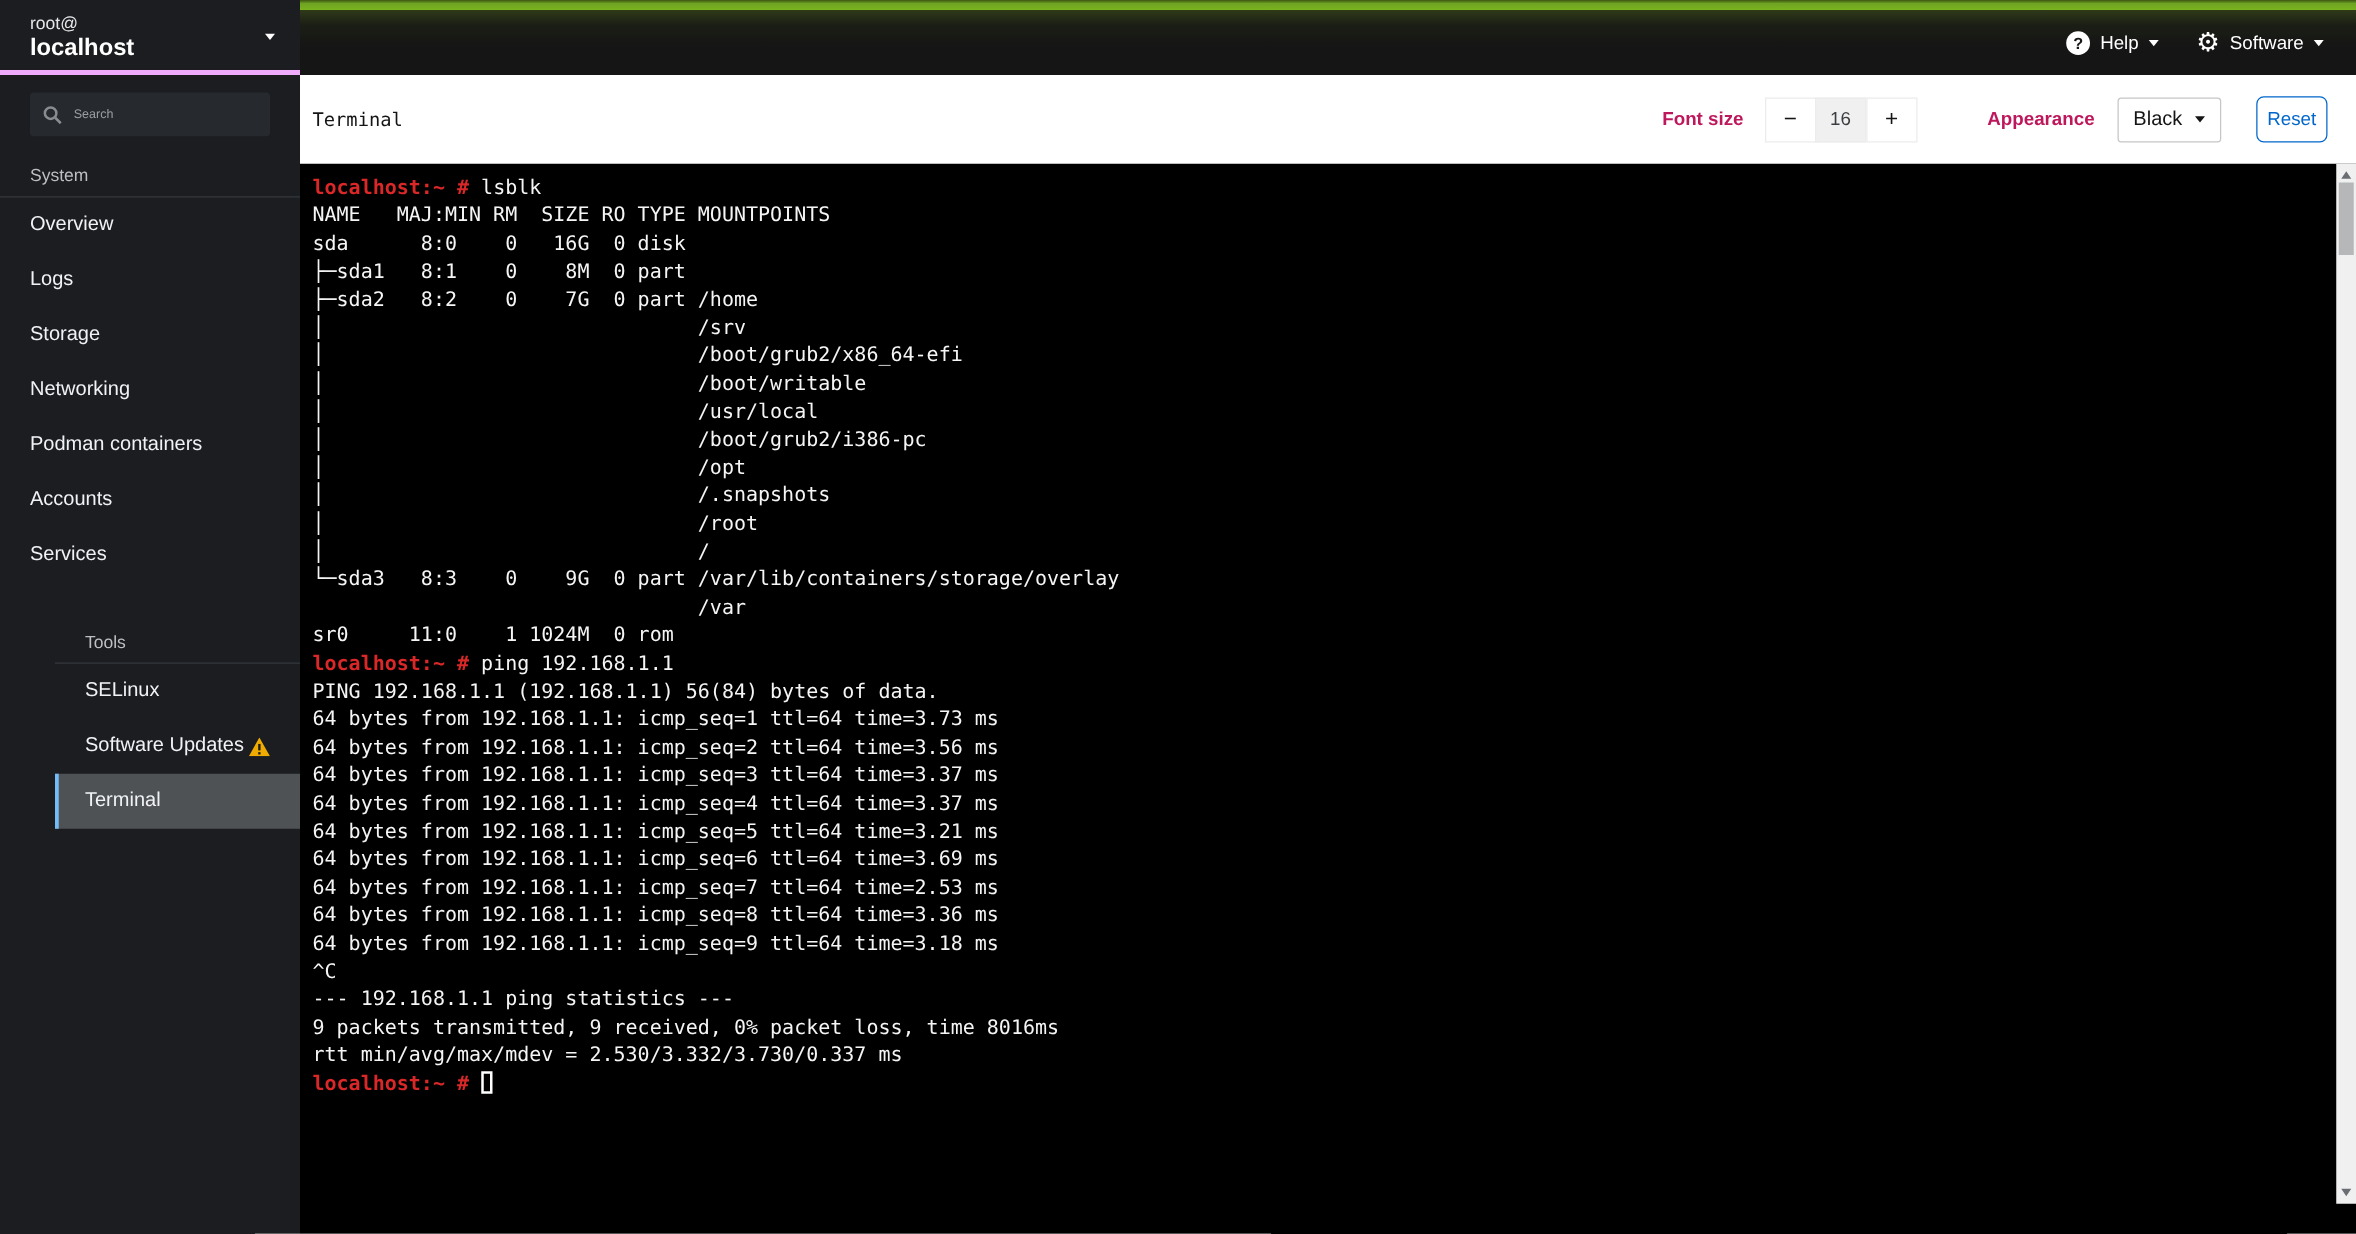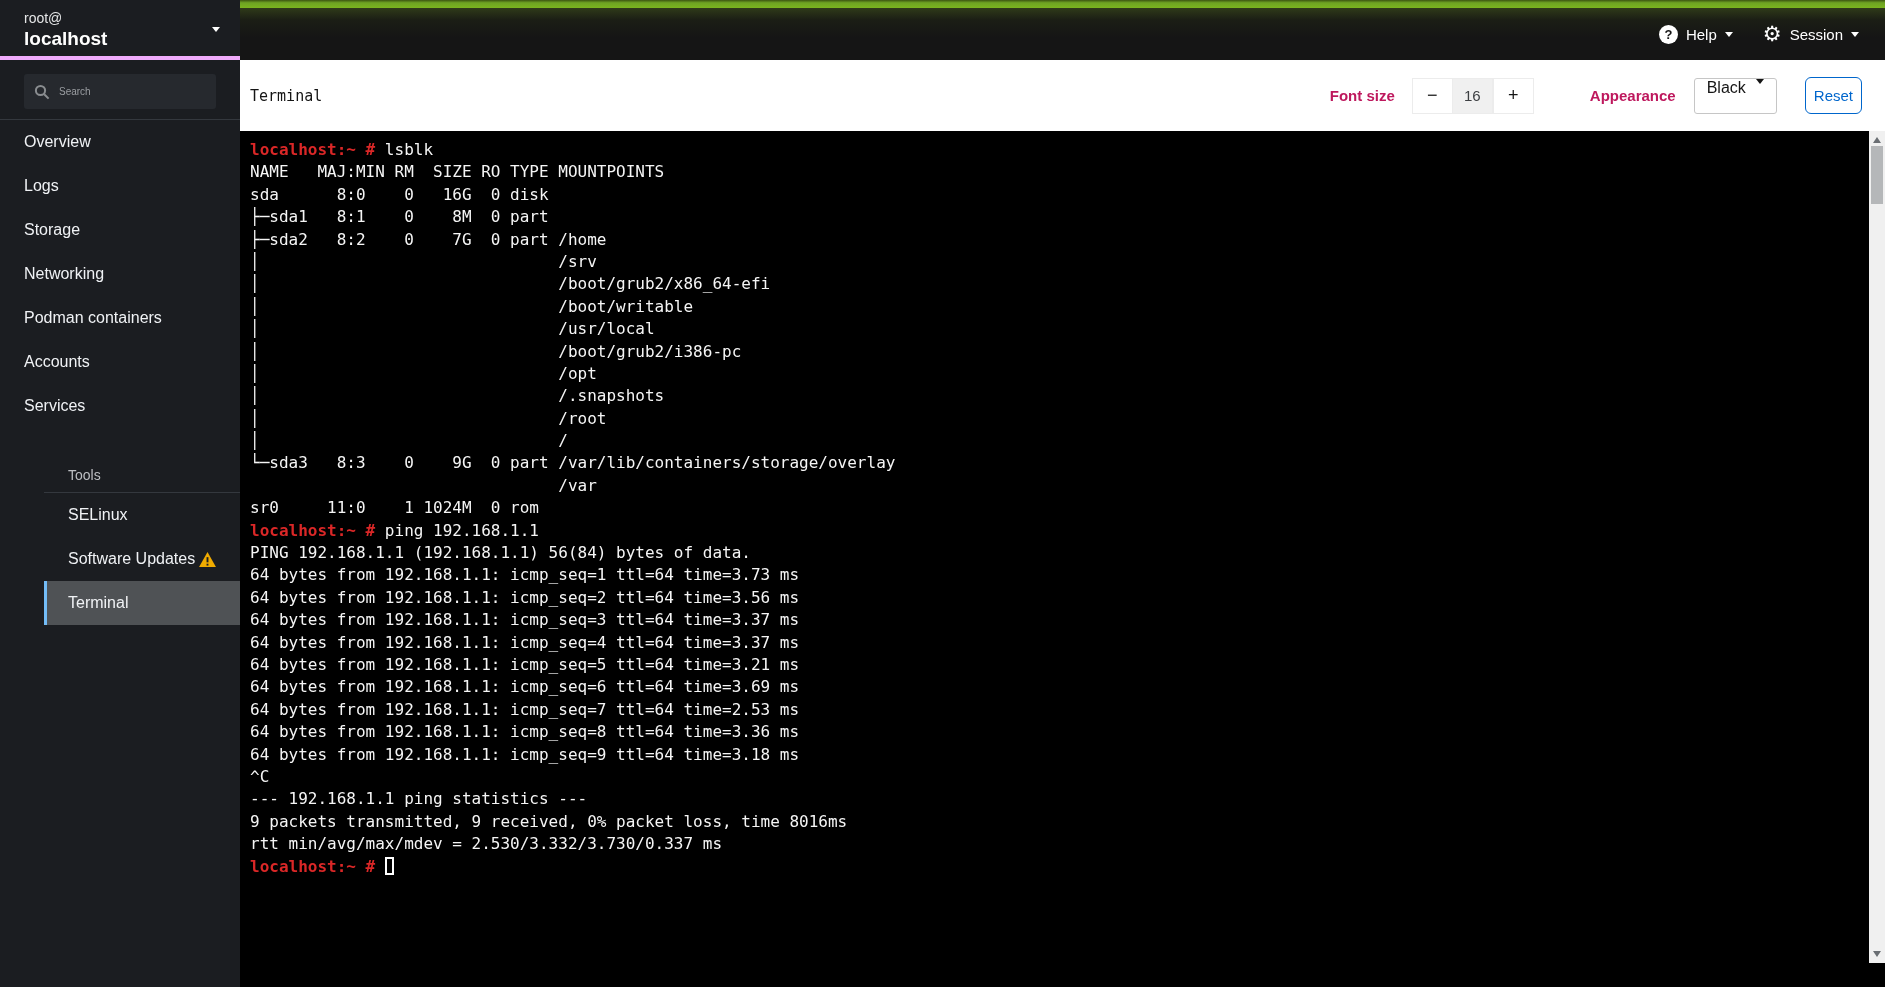--- a/index.html
+++ b/index.html
@@ -37,21 +37,21 @@
   .content-header { position:absolute; left:240px; right:0; top:60px; height:71px; background:#fff; display:flex; align-items:center; padding:0 23px 0 10px; }
   .page-title { font-family:"DejaVu Sans Mono","Liberation Mono",monospace; font-size:15px; color:#151515; }
   .header-spacer { flex:1; }
   .ctl-label { font-weight:bold; font-size:15px; color:#be185d; }
   .stepper { display:flex; margin-left:17px; }
   .stepper > * { width:41px; height:36px; display:flex; align-items:center; justify-content:center; border:1px solid #ececec; }
   .stepper .step-btn { background:#fff; font-size:18px; color:#151515; cursor:pointer; }
   .stepper .step-btn + * { margin-left:-1px; }
   .stepper .step-value { background:#f0f0f0; font-size:15px; color:#3c3f42; margin-left:-1px; }
   .appearance-label { margin-left:56px; }
-  .select { margin-left:18px; border:1px solid #c6c6c6; border-radius:3px; background:#fff; height:36px; display:flex; align-items:flex-start; gap:10px; padding:0 12px; font-size:16px; color:#151515; cursor:pointer; }
+  .select { margin-left:18px; border:1px solid #c6c6c6; border-radius:3px; background:#fff; height:36px; display:flex; align-items:center; gap:10px; padding:0 12px; font-size:16px; color:#151515; cursor:pointer; }
   .select .caret { border-top-color:#151515; }
   .reset-btn { margin-left:28px; background:#fff; border:1px solid #0066cc; color:#0066cc; font-size:15px; border-radius:6px; padding:0 8px; height:37px; cursor:pointer; font-family:"Liberation Sans",sans-serif; }
 
   
   .terminal-panel { position:absolute; left:240px; right:0; top:131px; bottom:0; background:#000; }
   .term-text { position:absolute; left:10px; top:8px; right:20px; font-family:"DejaVu Sans Mono","Liberation Mono",monospace; font-size:16px; line-height:22.4px; color:#f5f5f5; white-space:pre; }
   .term-line { height:22.4px; }
   .prompt { color:#da2727; font-weight:bold; }
   .cursor-box { display:inline-block; width:9px; height:18px; border:2px solid #fff; vertical-align:-3px; }
 
@@ -75,20 +75,21 @@
     </div>
     <div class="search-wrap">
       <svg width="16" height="16" viewBox="0 0 16 16">
         <circle cx="6.5" cy="6.5" r="4.6" stroke="#8a8d90" stroke-width="2" fill="none"></circle>
         <line x1="10.2" y1="10.2" x2="14.6" y2="14.6" stroke="#8a8d90" stroke-width="2"></line>
       </svg>
       <input type="text" placeholder="Search" style="">
     </div>
     <nav>
         <div class="nav-section">
+          <div class="nav-section-title">System</div>
           <div class="nav-section-divider"></div>
           <div class="nav-item">
             <span>Overview</span>
           </div>
           <div class="nav-item">
             <span>Logs</span>
           </div>
           <div class="nav-item">
             <span>Storage</span>
           </div>
@@ -131,21 +132,21 @@
   <header class="masthead">
     <div class="green-bar"></div>
     <div class="masthead-row">
       <div class="mast-group">
         <span class="help-circle">?</span>
         <span>Help</span>
         <span class="caret" style="border-top-color:#fff"></span>
       </div>
       <div class="mast-group">
         <span class="gear">⚙</span>
-        <span>Session</span>
+        <span>Software</span>
         <span class="caret" style="border-top-color:#fff"></span>
       </div>
     </div>
   </header>
 
   <div class="content-header">
     <span class="page-title">Terminal</span>
     <span class="header-spacer"></span>
     <span class="ctl-label">Font size</span>
     <div class="stepper">

